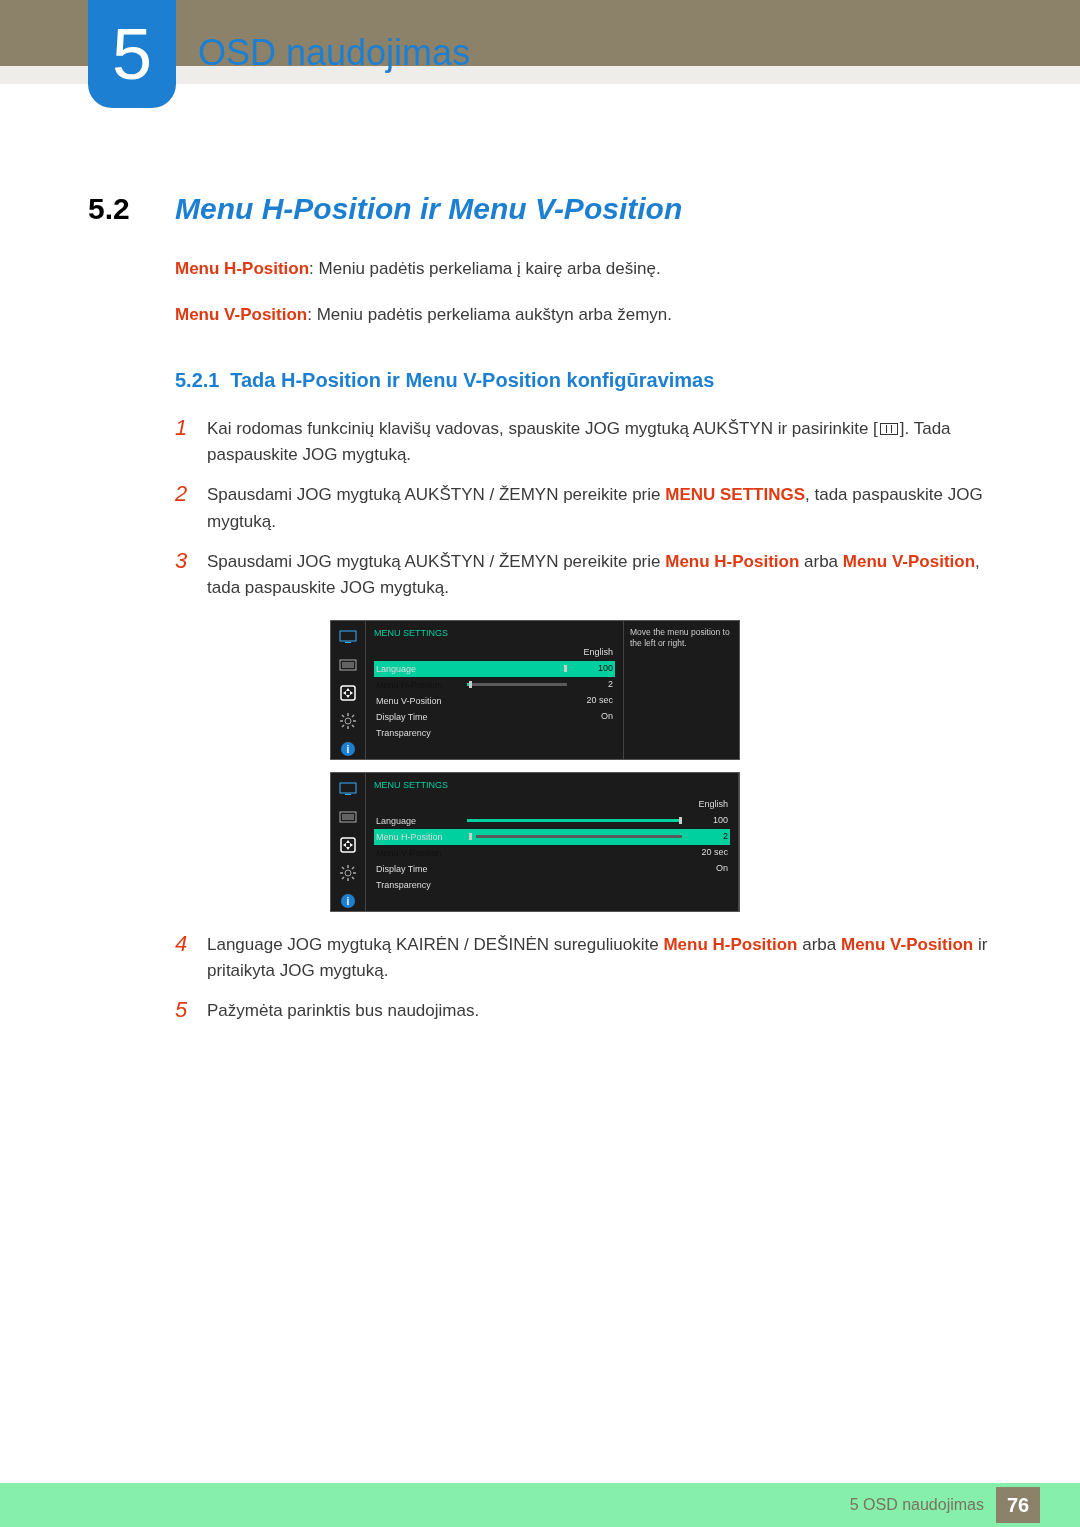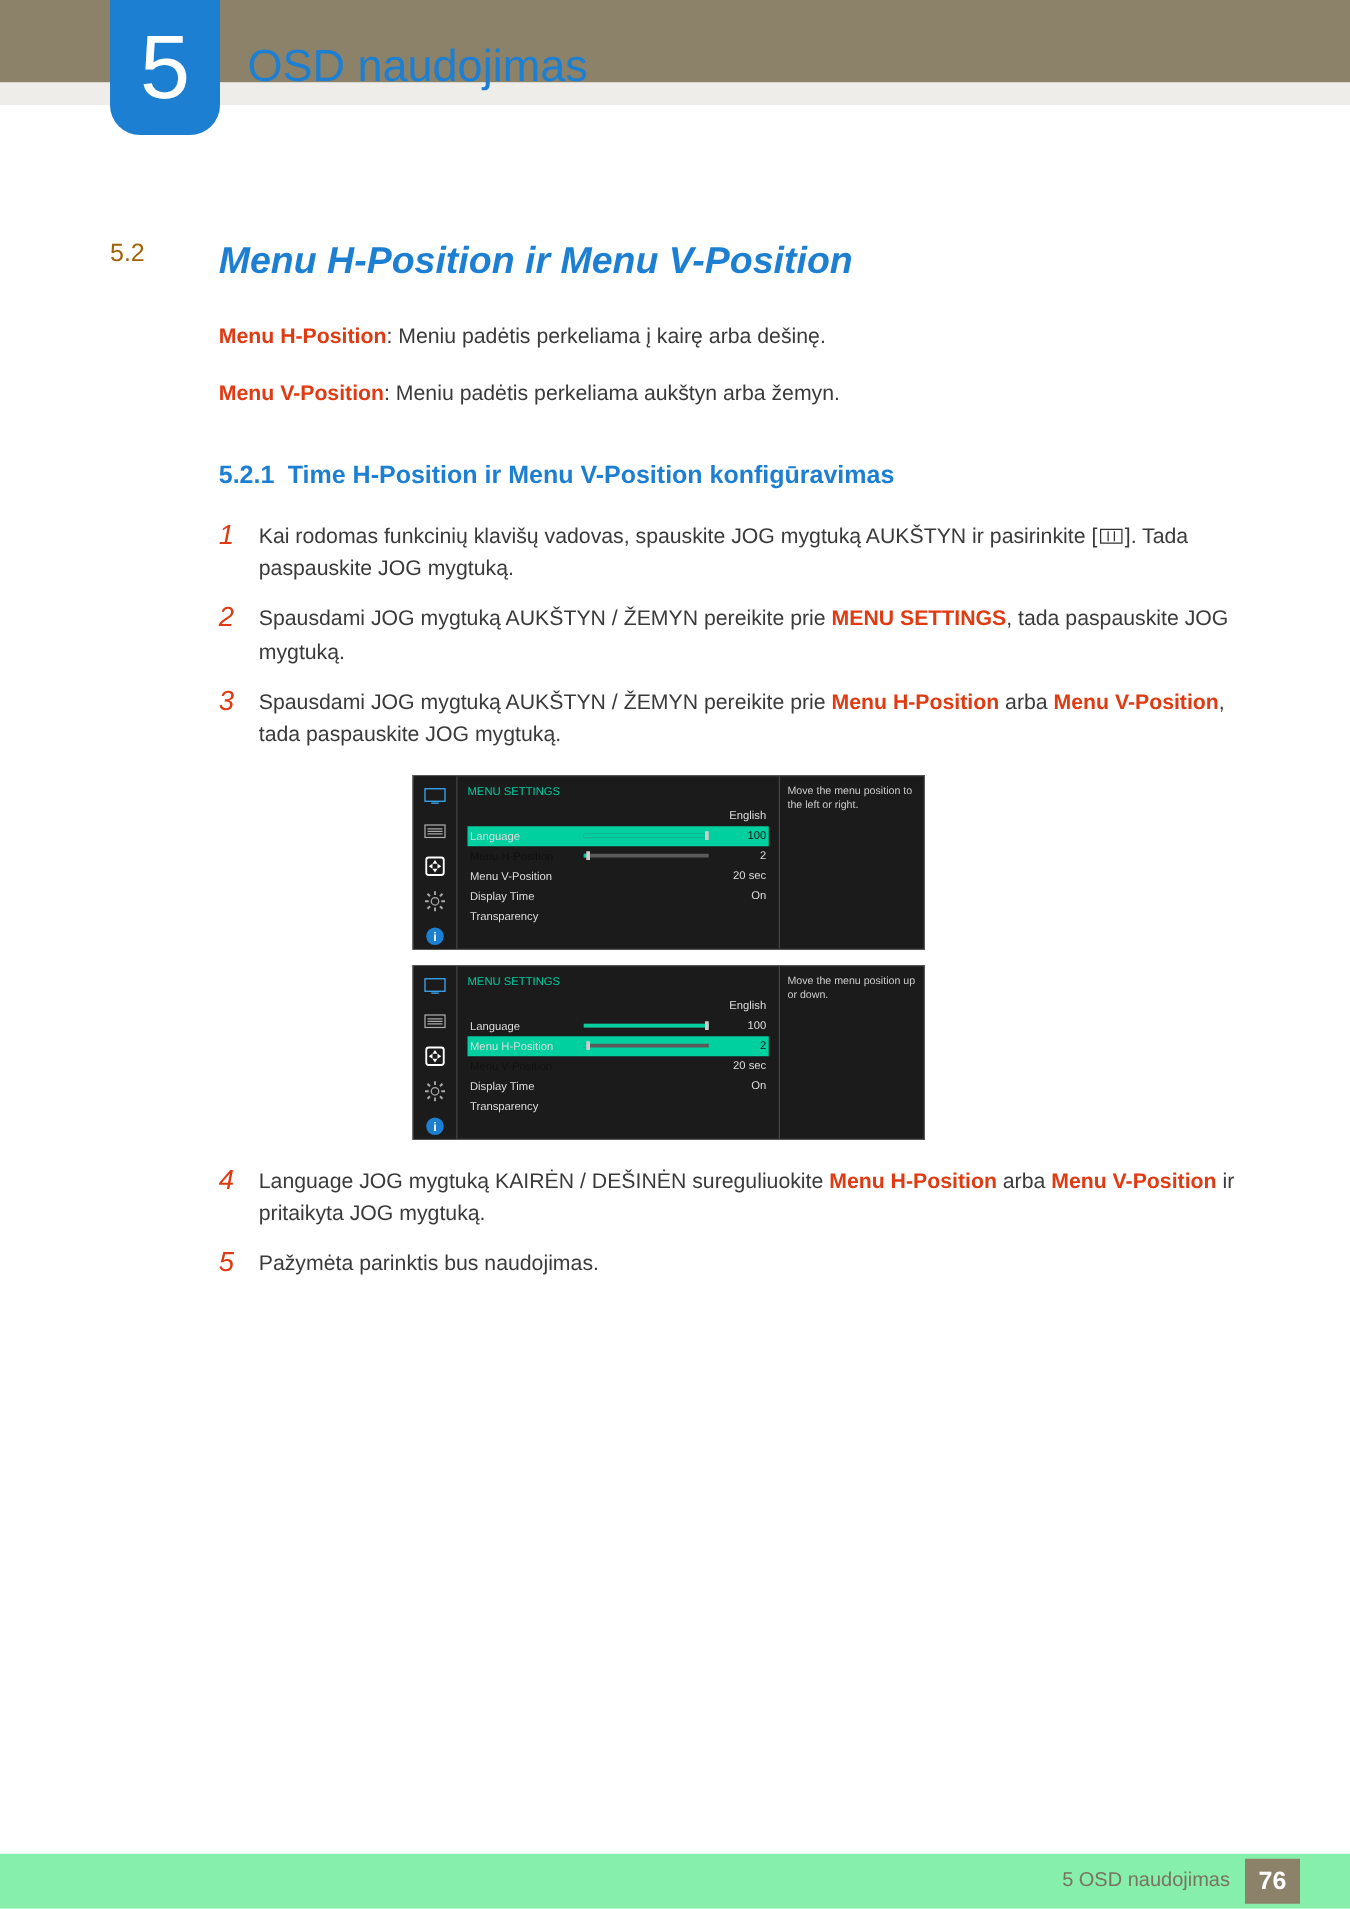--- a/index.html
+++ b/index.html
@@ -46,23 +46,23 @@
     left: 198px;
     font-size: 36px;
     color: #1d7fd1;
     font-weight: 400;
     z-index: 6;
   }
   .section-number {
     position: absolute;
     top: 192px;
     left: 88px;
-    font-size: 20px;
-    color: #a16207;
-    font-weight: normal;
+    font-size: 30px;
+    color: #000000;
+    font-weight: bold;
   }
   .section-title {
     position: absolute;
     top: 192px;
     left: 175px;
     font-size: 30px;
     color: #1d7fd1;
     font-weight: bold;
     font-style: italic;
   }
@@ -213,21 +213,21 @@
 
   <p class="para">
     <span class="red">Menu H-Position</span><span>: Meniu padėtis perkeliama į kairę arba dešinę.</span>
   </p>
   <p class="para">
     <span class="red">Menu V-Position</span><span>: Meniu padėtis perkeliama aukštyn arba žemyn.</span>
   </p>
 
   <div class="subhead-wrap">
     <span class="subhead-num">5.2.1</span>
-    <span class="subhead-txt">Time H-Position ir Menu V-Position konfigūravimas</span>
+    <span class="subhead-txt">Tada H-Position ir Menu V-Position konfigūravimas</span>
   </div>
 
   <div class="step">
     <div class="step-num">1</div>
     <div class="step-body">
       <span>Kai rodomas funkcinių klavišų vadovas, spauskite JOG mygtuką AUKŠTYN ir pasirinkite [</span><span class="jog-icon"></span><span>]. Tada paspauskite JOG mygtuką.</span>
     </div>
   </div>
 
   <div class="step">
@@ -404,21 +404,20 @@
           <span class="osd-label">Display Time</span>
           <span class="osd-slider" style="background:transparent"></span>
           <span class="osd-val">20 sec</span>
         </div>
         <div class="osd-row">
           <span class="osd-label">Transparency</span>
           <span class="osd-slider" style="background:transparent"></span>
           <span class="osd-val">On</span>
         </div>
       </div>
-      <div class="osd-right">Move the menu position up or down.</div>
     </div>
 
   </div>
 
   <div class="step">
     <div class="step-num">4</div>
     <div class="step-body">
       <span>Language JOG mygtuką KAIRĖN / DEŠINĖN sureguliuokite </span><span class="red">Menu H-Position</span><span> arba </span><span class="red">Menu V-Position</span><span> ir pritaikyta JOG mygtuką.</span>
     </div>
   </div>

